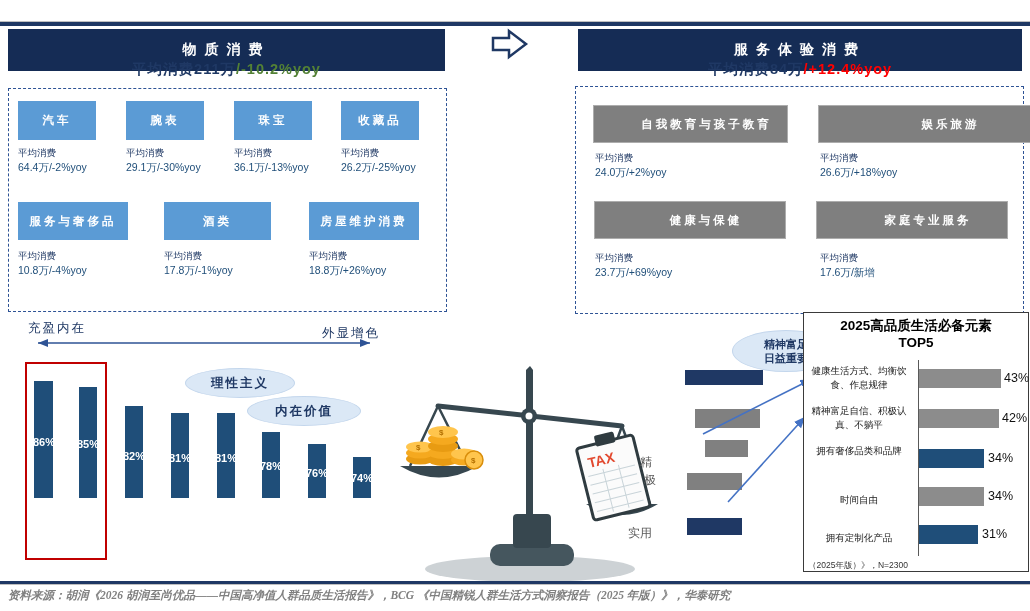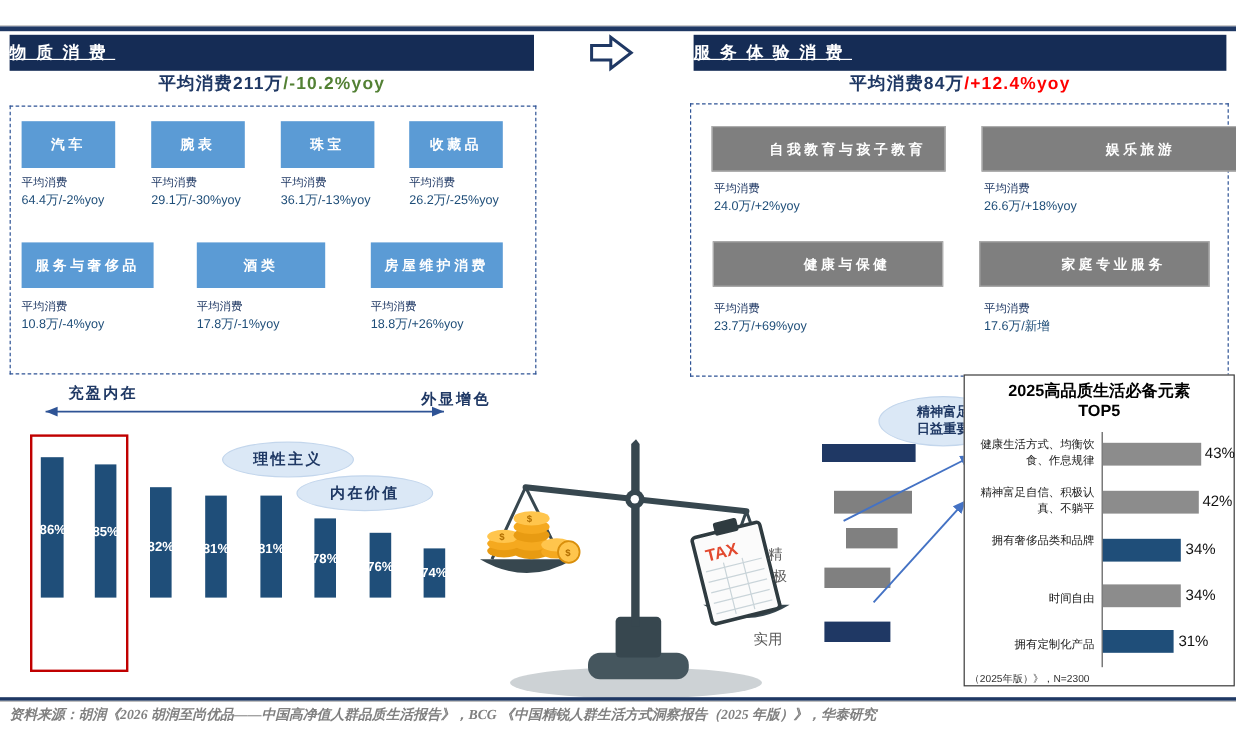--- a/index.html
+++ b/index.html
@@ -1,46 +1,46 @@
 <!DOCTYPE html>
 <html><head>
 <meta charset="utf-8">
 <style>
   html,body{margin:0;padding:0;background:#fff;}
   .stage{position:relative;width:1030px;height:611px;background:#ffffff;
          font-family:"Liberation Sans",sans-serif;overflow:hidden;}
   .rule{position:absolute;left:0;width:1030px;}
-  .hdr{position:absolute;height:30px;background:#152C55;color:#fff;display:flex;
-       align-items:center;justify-content:flex-start;font-weight:bold;font-size:14px;letter-spacing:8px;text-decoration:underline;}
+  .hdr{position:absolute;height:42px;background:#152C55;color:#fff;display:flex;
+       align-items:center;justify-content:center;font-weight:bold;font-size:14px;letter-spacing:8px;}
   .sub{position:absolute;text-align:center;font-weight:bold;font-size:14.5px;color:#1F3864;letter-spacing:1px;}
   .down{color:#538135;} .up{color:#FF0000;}
   .dashbox{position:absolute;border:1.5px dashed #2E5395;}
   .bluebox{position:absolute;height:39px;background:#5B9BD5;color:#fff;display:flex;align-items:center;
            justify-content:center;font-weight:bold;font-size:11.5px;letter-spacing:3px;}
   .graybox{position:absolute;height:38px;background:#7F7F7F;border:1px solid #ADADAD;color:#fff;display:flex;
            align-items:center;justify-content:center;font-weight:bold;font-size:11.5px;letter-spacing:3px;box-sizing:border-box;padding-left:32px;}
   .sub2{position:absolute;font-size:9.5px;font-weight:normal;color:#1F3864;line-height:1.5;}
   .sub2 .val{font-size:10.5px;color:#1F4E79;}
-  .spec{position:absolute;font-weight:bold;color:#1F3864;font-size:12.5px;letter-spacing:2px;margin-left:29px;}
+  .spec{position:absolute;font-weight:normal;color:#1F3864;font-size:12.5px;letter-spacing:2px;}
   .vbar{position:absolute;bottom:113px;background:#1F4E79;}
   .vlab{position:absolute;color:#fff;font-weight:bold;font-size:11px;width:48px;text-align:center;}
   .redrect{position:absolute;left:25px;top:362px;width:78px;height:194px;border:2px solid #C00000;}
   .bubble{position:absolute;background:#DBE8F6;border:1px solid #C3D6EC;border-radius:50%;display:flex;
           align-items:center;justify-content:center;color:#1F3864;font-weight:bold;font-size:12.5px;letter-spacing:2px;}
   .callout{position:absolute;left:732px;top:330px;width:106px;height:40px;background:#DBE8F6;border:1px solid #C3D6EC;
            border-radius:50%;display:flex;flex-direction:column;align-items:center;justify-content:center;
            color:#1F3864;font-weight:bold;font-size:11px;line-height:1.3;z-index:5;}
   .minibar{position:absolute;}
   .minibar.blue{background:#1F3864;} .minibar.gray{background:#808080;}
   .panel{position:absolute;left:803px;top:312px;width:226px;height:260px;background:#fff;
          border:1px solid #3A3A3A;z-index:6;box-sizing:border-box;}
   .panel-title{position:absolute;left:0;top:5px;width:100%;text-align:center;font-weight:bold;
                color:#000;font-size:13.5px;line-height:1.25;}
   .paxis{position:absolute;left:114px;top:47px;width:1px;height:196px;background:#595959;}
-  .hrow-label{position:absolute;left:2px;width:106px;text-align:right;font-size:9.5px;color:#1a1a1a;line-height:1.45;}
+  .hrow-label{position:absolute;left:2px;width:106px;text-align:center;font-size:9.5px;color:#1a1a1a;line-height:1.45;}
   .hbar{position:absolute;left:115px;height:19px;}
   .hbar.gray{background:#8C8C8C;} .hbar.blue{background:#1F4E79;}
   .hpct{position:absolute;font-size:12.5px;color:#111;text-align:right;}
   .pnote{position:absolute;left:4px;top:247px;font-size:8.5px;color:#333;}
   .source{position:absolute;left:8px;top:588px;width:1014px;font-family:"Liberation Serif",serif;
           font-style:italic;font-weight:bold;color:#808080;font-size:11.5px;}
   svg{position:absolute;overflow:visible;}
 </style>
 </head>
 <body>

